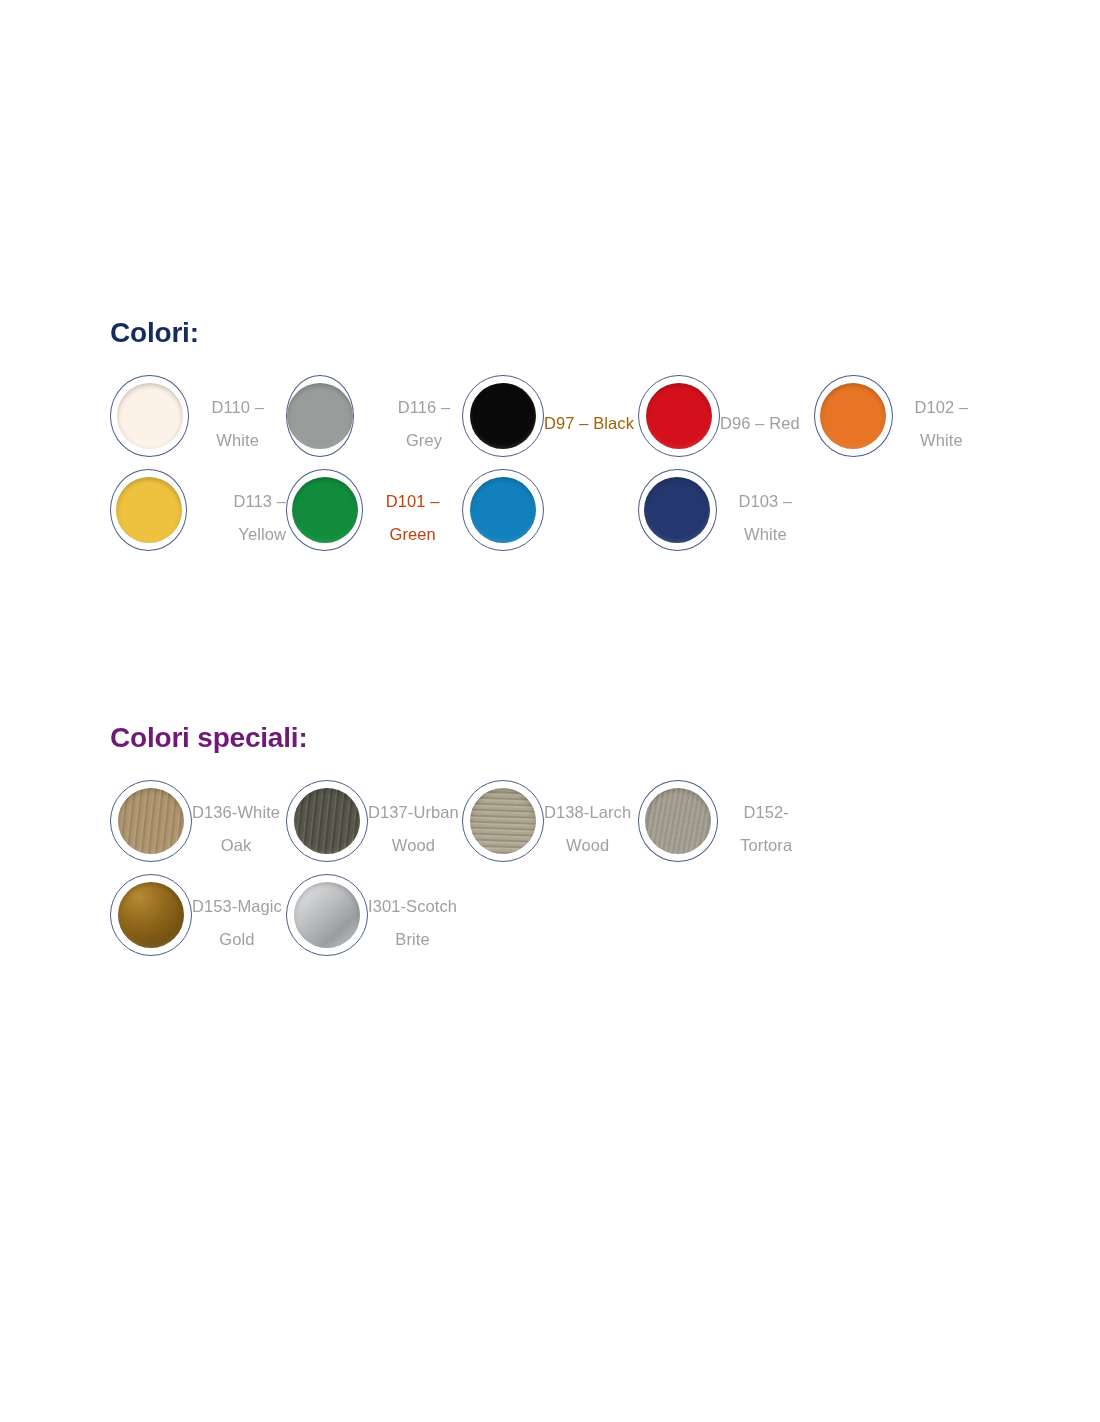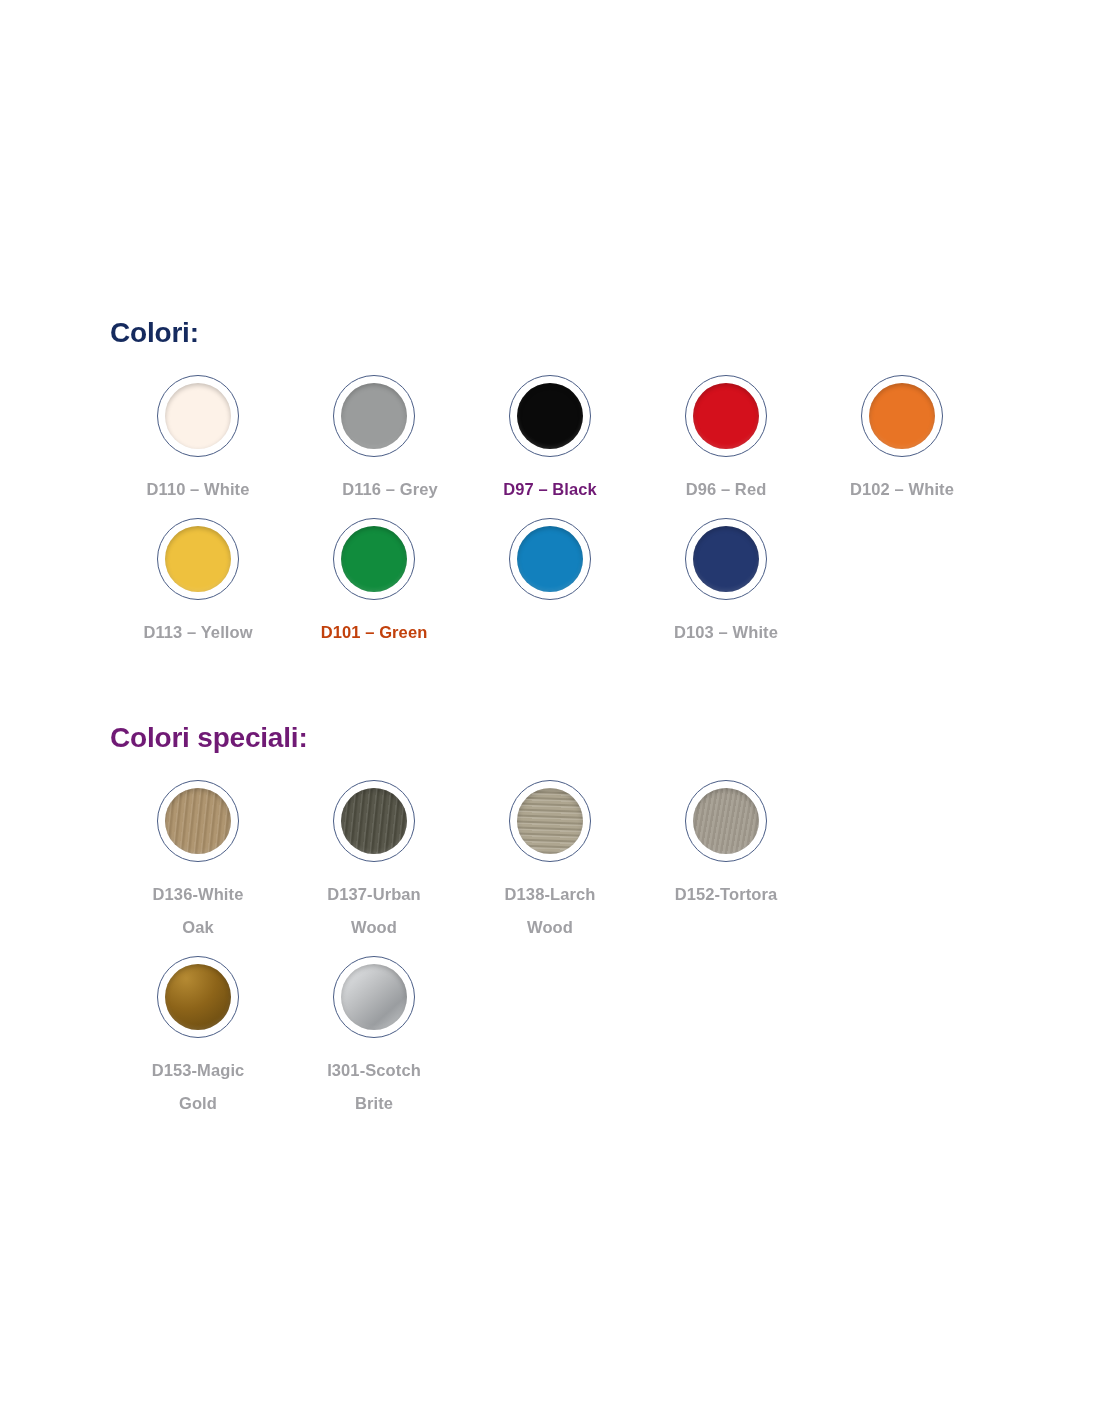--- a/index.html
+++ b/index.html
@@ -42,24 +42,23 @@
     display: flex;
     flex-direction: row;
     align-items: flex-start;
     width: 880px;
   }
 
   .swatch-cell {
     width: 176px;
     flex: 0 0 176px;
     display: flex;
-    flex-direction: column;
+    flex-direction: row;
     align-items: center;
     padding-top: 12px;
-    font-weight: bold;
   }
 
   
   .swatch-ring {
     width: 82px;
     height: 82px;
     border-radius: 50%;
     border: 1px solid #4a5d86;
     background: #ffffff;
     display: flex;
@@ -144,42 +143,42 @@
       <div class="swatch-cell">
         <div class="swatch-ring" style="border-color: rgb(74, 93, 134);">
           <div class="swatch-disc" style="background-color: rgb(154, 156, 156);"></div>
         </div>
         <div class="swatch-label" style="color: rgb(160, 160, 164); margin-left: 32px;">D116 – Grey</div>
       </div>
       <div class="swatch-cell">
         <div class="swatch-ring" style="border-color: rgb(74, 93, 134);">
           <div class="swatch-disc" style="background-color: rgb(10, 10, 10);"></div>
         </div>
-        <div class="swatch-label" style="color: #701a75;">D97 – Black</div>
+        <div class="swatch-label" style="color: #a16207;">D97 – Black</div>
       </div>
       <div class="swatch-cell">
         <div class="swatch-ring" style="border-color: rgb(74, 93, 134);">
           <div class="swatch-disc" style="background-color: rgb(212, 16, 28);"></div>
         </div>
         <div class="swatch-label" style="color: rgb(160, 160, 164); text-align: right;">D96 – Red</div>
       </div>
       <div class="swatch-cell">
         <div class="swatch-ring" style="border-color: rgb(74, 93, 134);">
           <div class="swatch-disc" style="background-color: rgb(232, 116, 37);"></div>
         </div>
         <div class="swatch-label" style="color: rgb(160, 160, 164);">D102 – White</div>
       </div>
     </div>
 
     <div class="swatch-row">
       <div class="swatch-cell">
         <div class="swatch-ring" style="border-color: rgb(74, 93, 134);">
           <div class="swatch-disc" style="background-color: rgb(238, 193, 62);"></div>
         </div>
-        <div class="swatch-label" style="color: rgb(160, 160, 164);">D113 – Yellow</div>
+        <div class="swatch-label" style="color: rgb(160, 160, 164); text-align: right;">D113 – Yellow</div>
       </div>
       <div class="swatch-cell">
         <div class="swatch-ring" style="border-color: rgb(74, 93, 134);">
           <div class="swatch-disc" style="background-color: rgb(17, 140, 61);"></div>
         </div>
         <div class="swatch-label" style="color: #c2410c;">D101 – Green</div>
       </div>
       <div class="swatch-cell">
         <div class="swatch-ring" style="border-color: rgb(74, 93, 134);">
           <div class="swatch-disc" style="background-color: rgb(18, 128, 189);"></div>

